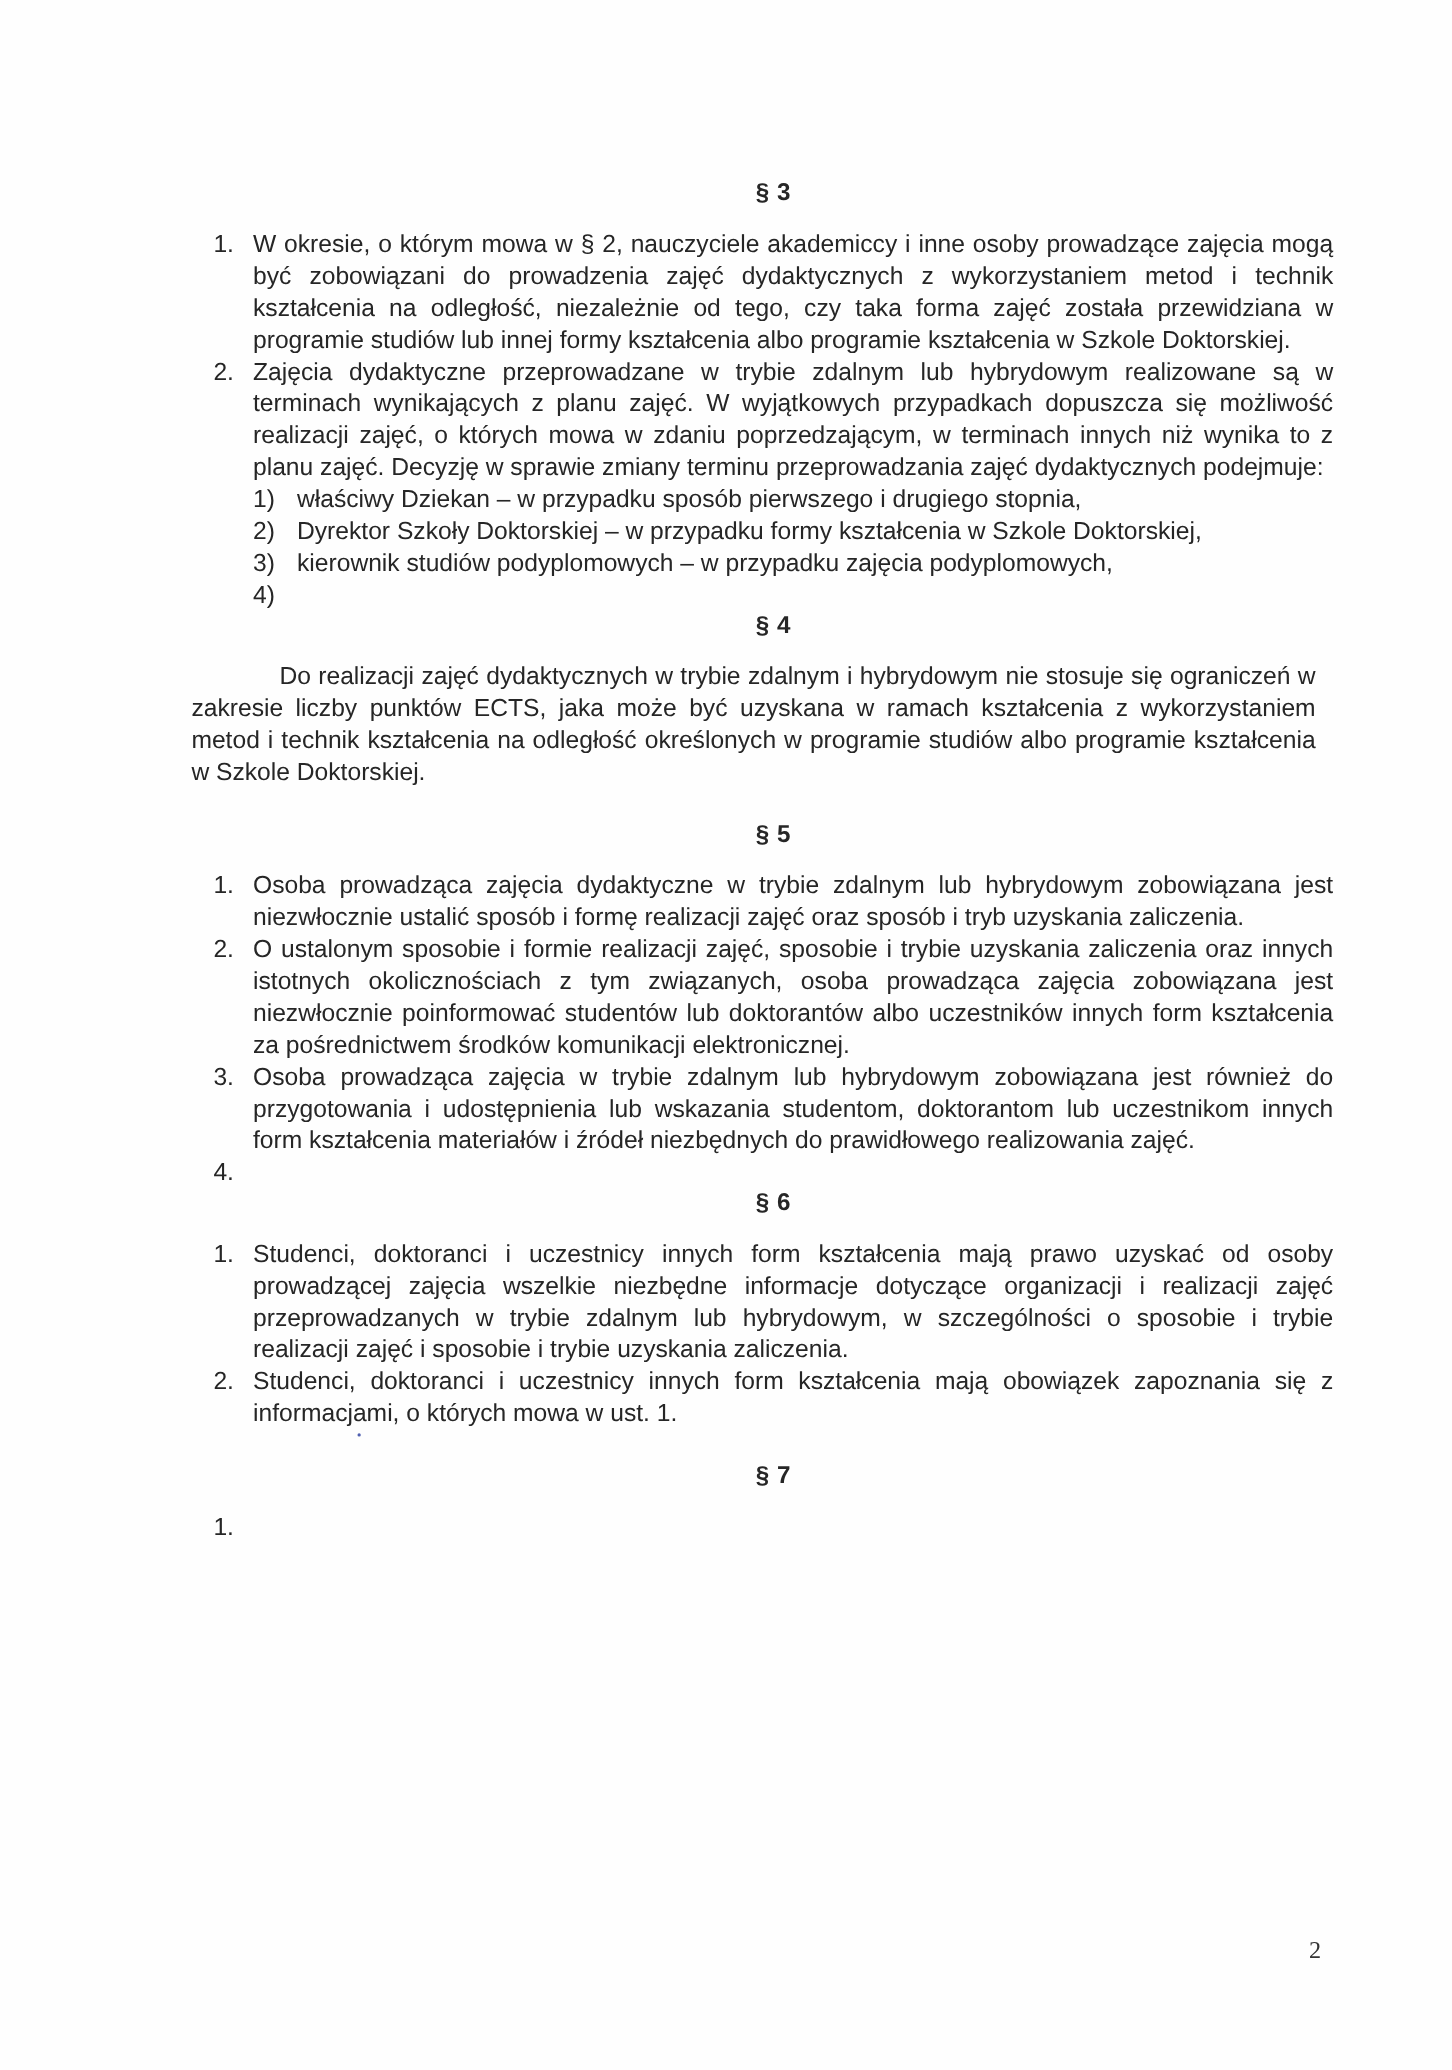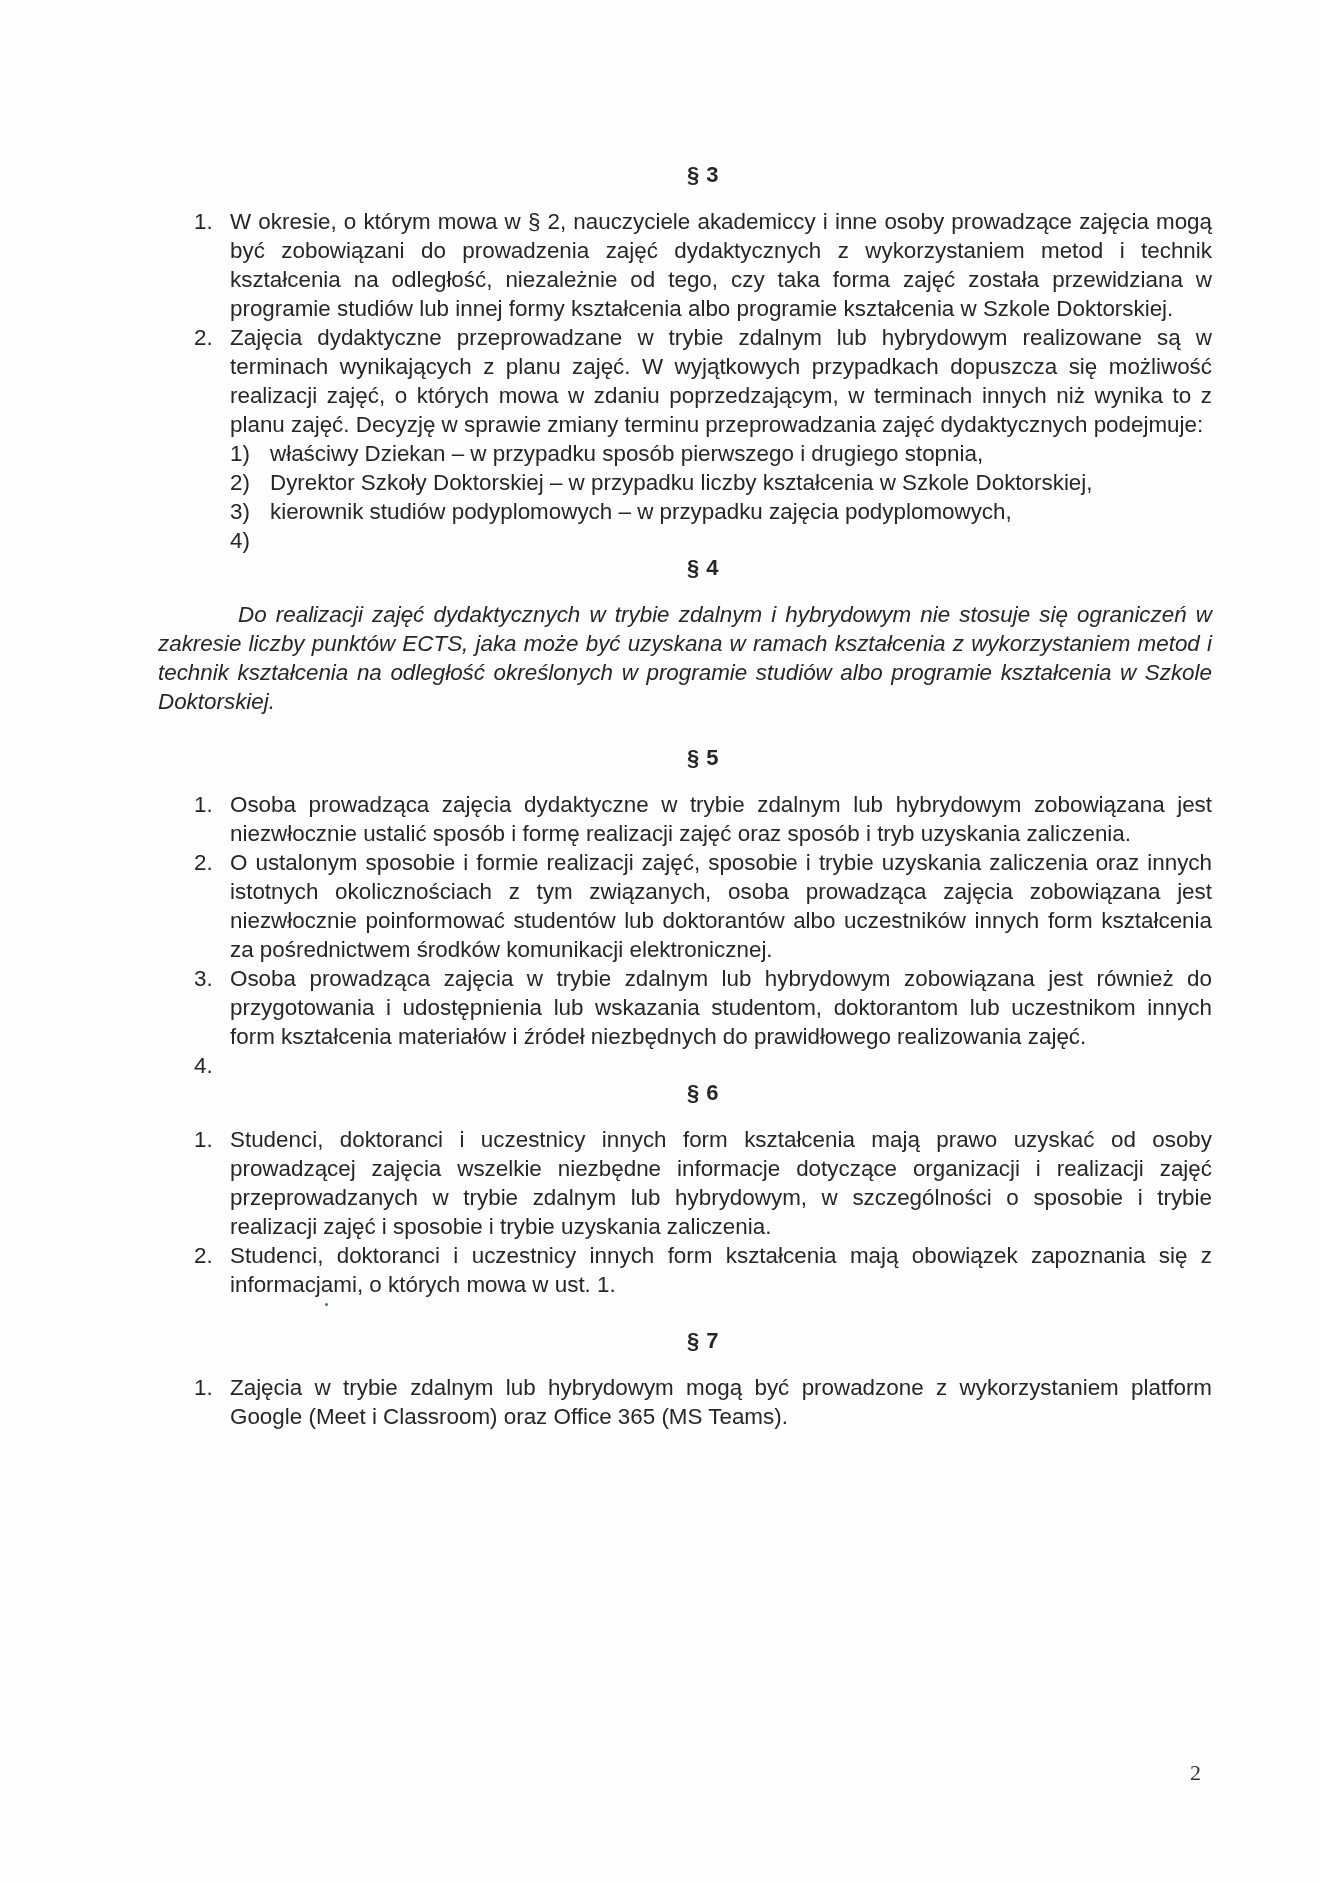--- a/index.html
+++ b/index.html
@@ -47,37 +47,37 @@
         <li>
           <span class="num">2.</span>
           <span>Zajęcia dydaktyczne przeprowadzane w trybie zdalnym lub hybrydowym realizowane są w terminach wynikających z planu zajęć. W wyjątkowych przypadkach dopuszcza się możliwość realizacji zajęć, o których mowa w zdaniu poprzedzającym, w terminach innych niż wynika to z planu zajęć. Decyzję w sprawie zmiany terminu przeprowadzania zajęć dydaktycznych podejmuje:</span>
           <ol class="sub">
             <li>
               <span class="num">1)</span>
               <span>właściwy Dziekan – w przypadku sposób pierwszego i drugiego stopnia,</span>
             </li>
             <li>
               <span class="num">2)</span>
-              <span>Dyrektor Szkoły Doktorskiej – w przypadku liczby kształcenia w Szkole Doktorskiej,</span>
+              <span>Dyrektor Szkoły Doktorskiej – w przypadku formy kształcenia w Szkole Doktorskiej,</span>
             </li>
             <li>
               <span class="num">3)</span>
               <span>kierownik studiów podyplomowych – w przypadku zajęcia podyplomowych,</span>
             </li>
             <li>
               <span class="num">4)</span>
             </li>
           </ol>
         </li>
       </ol>
     </div>
 
     <div class="section" style="margin-left:-36px;">
       <div class="section-heading" style="margin-left:36px;">§ 4</div>
-      <p class="para" style="margin:0;font-style:italic;">Do realizacji zajęć dydaktycznych w trybie zdalnym i hybrydowym nie stosuje się ograniczeń w zakresie liczby punktów ECTS, jaka może być uzyskana w ramach kształcenia z wykorzystaniem metod i technik kształcenia na odległość określonych w programie studiów albo programie kształcenia w Szkole Doktorskiej.</p>
+      <p class="para" style="margin:16px;">Do realizacji zajęć dydaktycznych w trybie zdalnym i hybrydowym nie stosuje się ograniczeń w zakresie liczby punktów ECTS, jaka może być uzyskana w ramach kształcenia z wykorzystaniem metod i technik kształcenia na odległość określonych w programie studiów albo programie kształcenia w Szkole Doktorskiej.</p>
     </div>
 
     <div class="section">
       <div class="section-heading">§ 5</div>
       <ol class="points">
         <li>
           <span class="num">1.</span>
           <span>Osoba prowadząca zajęcia dydaktyczne w trybie zdalnym lub hybrydowym zobowiązana jest niezwłocznie ustalić sposób i formę realizacji zajęć oraz sposób i tryb uzyskania zaliczenia.</span>
         </li>
         <li>
@@ -106,21 +106,20 @@
           <span>Studenci, doktoranci i uczestnicy innych form kształcenia mają obowiązek zapoznania się z informacjami, o których mowa w ust. 1.</span>
         </li>
       </ol>
     </div>
 
     <div class="section">
       <div class="section-heading">§ 7</div>
       <ol class="points">
         <li>
           <span class="num">1.</span>
-          <span>Zajęcia w trybie zdalnym lub hybrydowym mogą być prowadzone z wykorzystaniem platform Google (Meet i Classroom) oraz Office 365 (MS Teams).</span>
         </li>
       </ol>
     </div>
 
   </div>
 
   <div class="speck"></div>
   <div class="page-number">2</div>
 </div>
 

